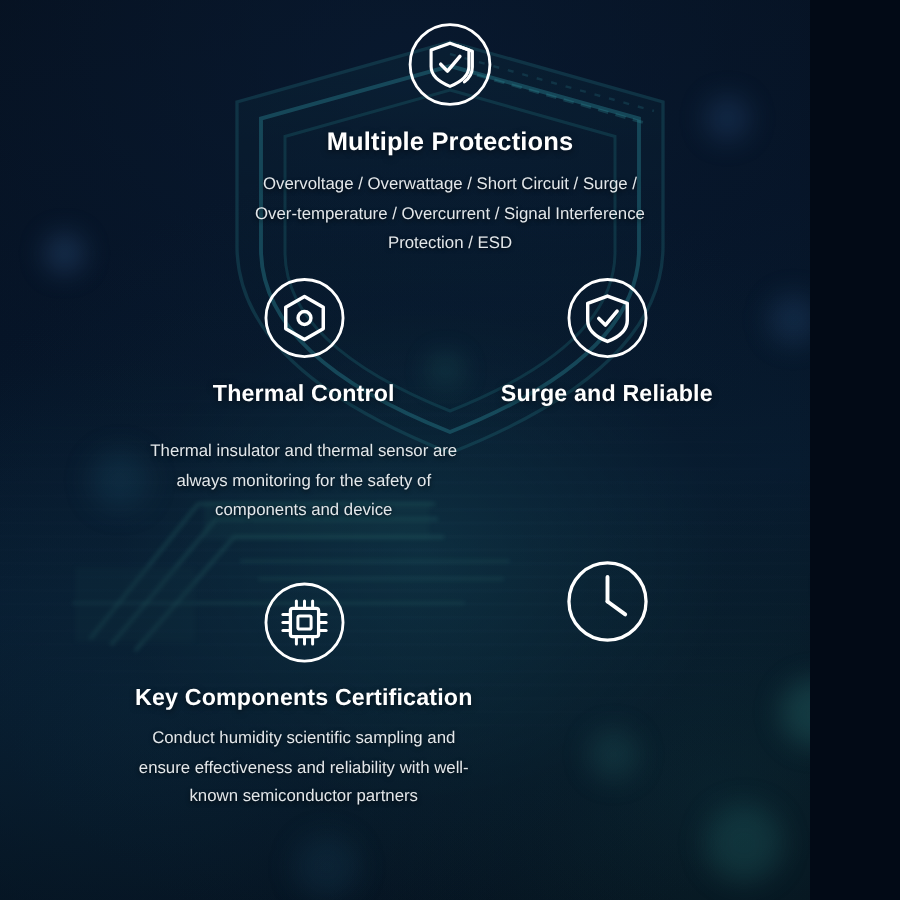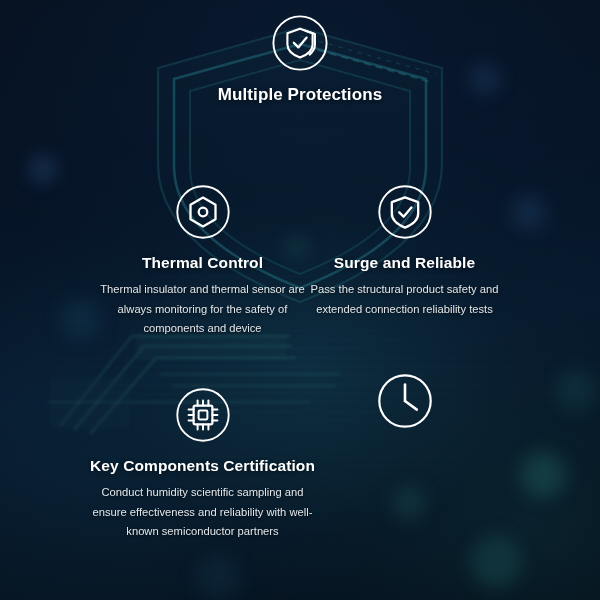--- a/index.html
+++ b/index.html
@@ -3,21 +3,21 @@
 <meta charset="utf-8">
 <title>Multiple Protections Feature Panel</title>
 <style>
   html, body {
     margin: 0;
     padding: 0;
     background: #020a16;
   }
   #stage {
     position: relative;
-    width: 600px;
+    width: 540px;
     height: 600px;
     overflow: hidden;
     font-family: "Liberation Sans", sans-serif;
     background: #b91c1c;
     user-select: none;
   }
 
   
   .bg-base {
     position: absolute;
@@ -130,21 +130,21 @@
     width: 245px;
   }
   .row-mid .ftitle {
     font-size: 15.5px;
     margin-top: 13px;
     line-height: 19px;
   }
   .row-mid .fdesc {
     font-size: 11.2px;
     line-height: 19.5px;
-    margin-top: 8px;
+    margin-top: 20px;
     padding: 0 6px;
   }
 
   
   #feat-key-components {
     left: 80px;
     top: 387px;
     width: 245px;
   }
   #feat-durable-design {
@@ -223,20 +223,21 @@
     <div class="feature" id="feat-multiple-protections">
       <div class="icon-wrap">
         <svg width="58" height="58" viewBox="0 0 58 58">
           <circle cx="29" cy="29" r="26.6" fill="none" stroke="#ffffff" stroke-width="1.9"></circle>
           <path d="M29 14.8 L41.6 19.3 L41.6 30.4 Q41.6 38.6 29 43.6 Q16.4 38.6 16.4 30.4 L16.4 19.3 Z" fill="none" stroke="#ffffff" stroke-width="2.1" stroke-linejoin="round"></path>
           <path d="M34.4 16.7 L43.9 20.1 L43.9 30.6 Q43.9 36.3 38.6 40.6" fill="none" stroke="#ffffff" stroke-width="2.1" stroke-linecap="round" stroke-linejoin="round"></path>
           <path d="M22.8 28.8 L27.3 33.4 L35.6 23.6" fill="none" stroke="#ffffff" stroke-width="2.3" stroke-linecap="round" stroke-linejoin="round"></path>
         </svg>
       </div>
       <div class="ftitle">Multiple Protections</div>
+      <div class="fdesc">Overvoltage / Overwattage / Short Circuit / Surge / Over-temperature / Overcurrent / Signal Interference Protection / ESD</div>
     </div>
 
     <div class="feature row-mid" id="feat-thermal-control">
       <div class="icon-wrap">
         <svg width="56" height="56" viewBox="0 0 56 56">
           <circle cx="28" cy="28" r="25.7" fill="none" stroke="#ffffff" stroke-width="1.9"></circle>
           <path d="M28 13.6 L40.5 20.8 L40.5 35.2 L28 42.4 L15.5 35.2 L15.5 20.8 Z" fill="none" stroke="#ffffff" stroke-width="2.3" stroke-linejoin="round"></path>
           <circle cx="28" cy="28" r="4.3" fill="none" stroke="#ffffff" stroke-width="2.3"></circle>
         </svg>
       </div>
@@ -246,21 +247,20 @@
 
     <div class="feature row-mid" id="feat-safe-reliable">
       <div class="icon-wrap">
         <svg width="56" height="56" viewBox="0 0 56 56">
           <circle cx="28" cy="28" r="25.7" fill="none" stroke="#ffffff" stroke-width="1.9"></circle>
           <path d="M28 13.4 L41.2 18.2 L41.2 29.6 Q41.2 38.4 28 43.6 Q14.8 38.4 14.8 29.6 L14.8 18.2 Z" fill="none" stroke="#ffffff" stroke-width="2.3" stroke-linejoin="round"></path>
           <path d="M22.2 28.3 L26.6 32.7 L34.4 23.4" fill="none" stroke="#ffffff" stroke-width="2.4" stroke-linecap="round" stroke-linejoin="round"></path>
         </svg>
       </div>
       <div class="ftitle">Surge and Reliable</div>
-      <div class="fdesc">Pass the structural product safety and extended connection reliability tests</div>
     </div>
 
     <div class="feature row-bot" id="feat-key-components">
       <div class="icon-wrap">
         <svg width="56" height="56" viewBox="0 0 56 56">
           <circle cx="28" cy="28" r="25.7" fill="none" stroke="#ffffff" stroke-width="1.9"></circle>
           <rect x="18.6" y="18.6" width="18.8" height="18.8" rx="1.6" fill="none" stroke="#ffffff" stroke-width="2.2"></rect>
           <rect x="23.6" y="23.6" width="8.8" height="8.8" rx="1.1" fill="none" stroke="#ffffff" stroke-width="2"></rect>
           <g stroke="#ffffff" stroke-width="2" stroke-linecap="round">
             <line x1="22.6" y1="13.6" x2="22.6" y2="18.6"></line>

